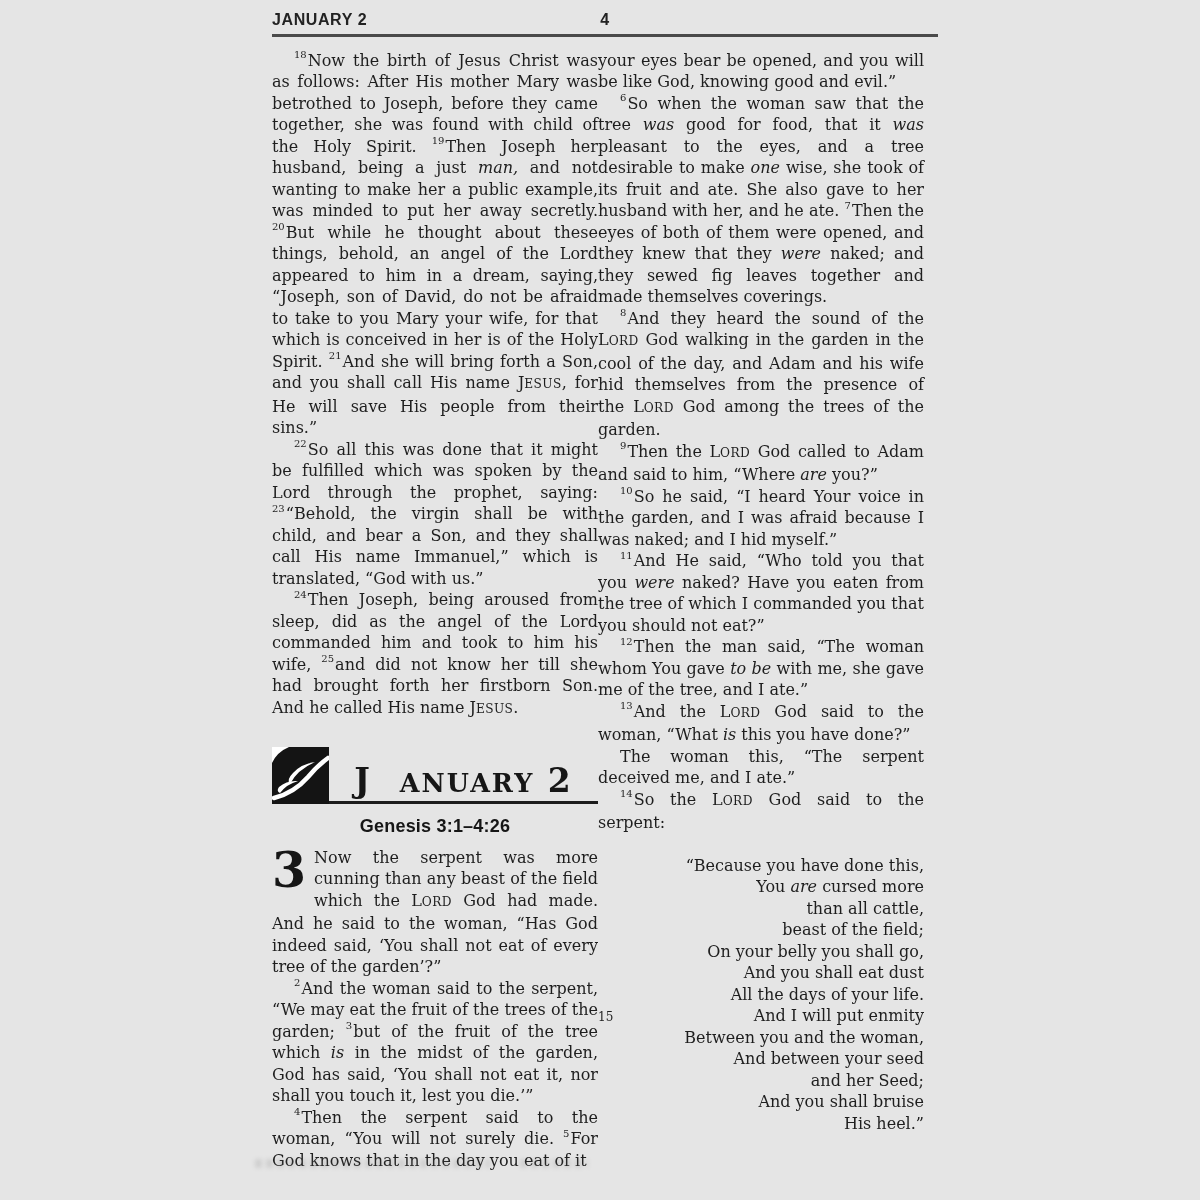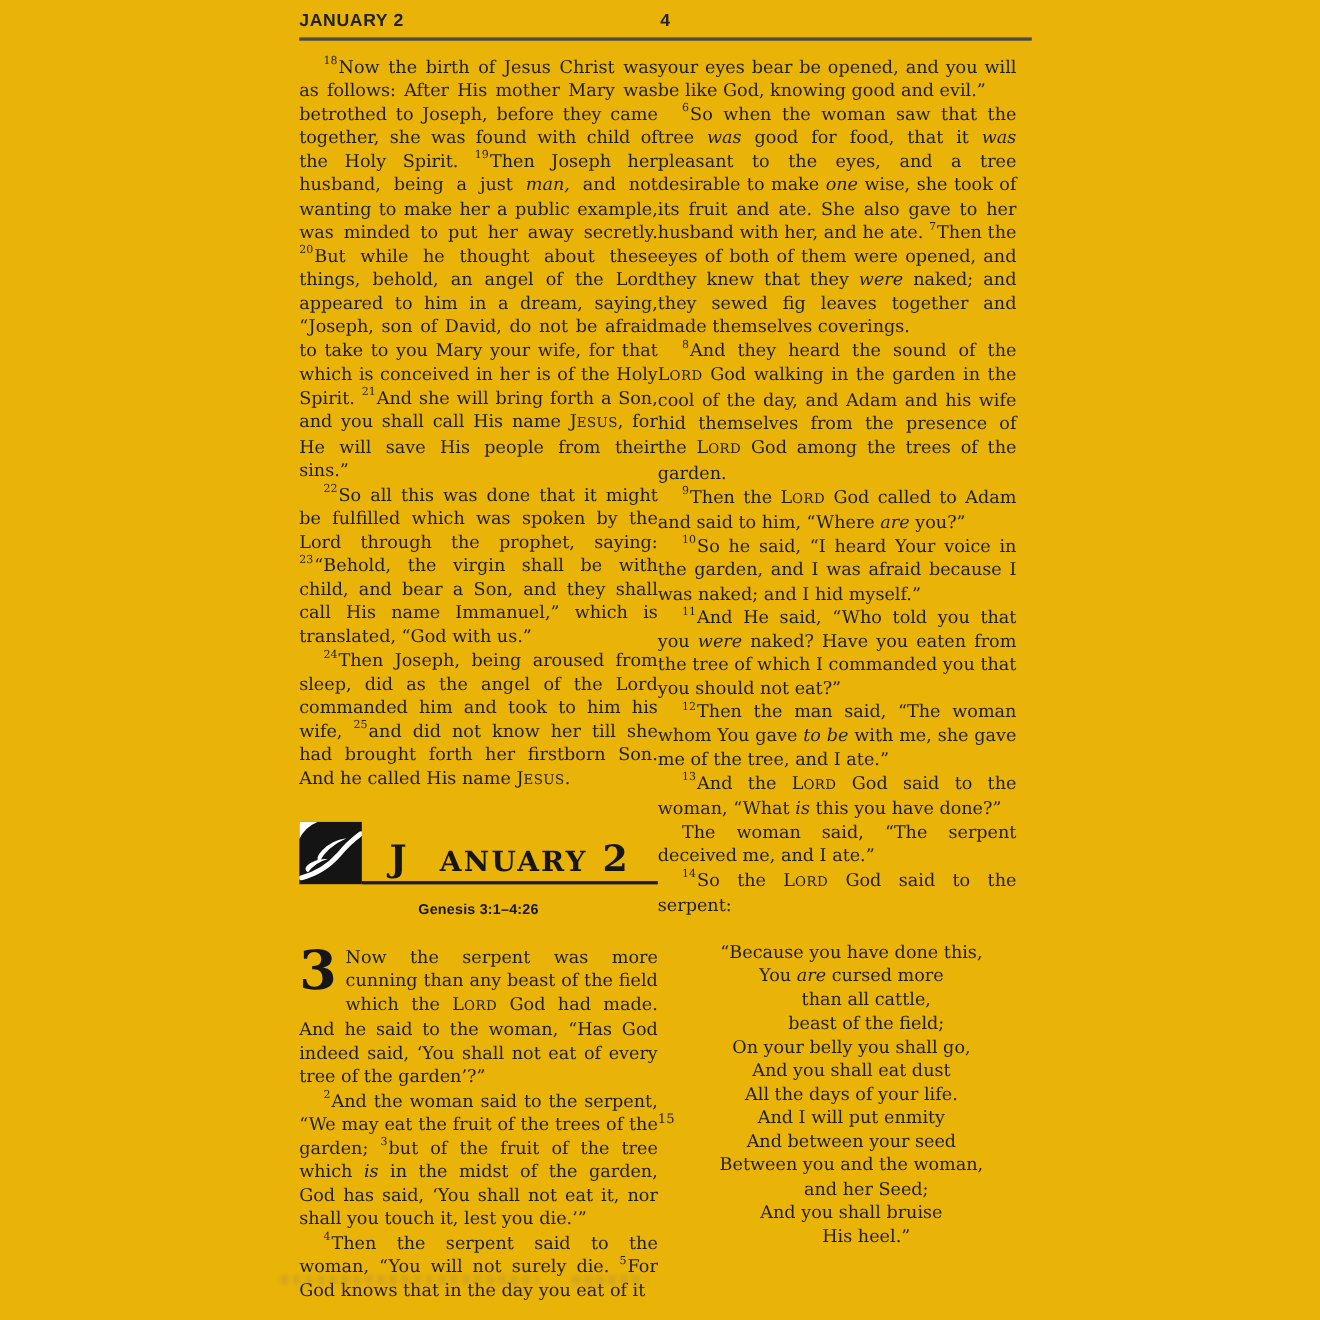--- a/index.html
+++ b/index.html
@@ -3,21 +3,21 @@
 <meta charset="utf-8">
 <style>
   html,body { margin:0; padding:0; }
   body {
     width:1200px; height:1200px;
     background:#ffffff;
     font-family:"DejaVu Serif", serif;
     color:#1e1e1e;
     -webkit-font-smoothing:antialiased;
   }
-  .page { position:relative; width:1200px; height:1200px; overflow:hidden; background:#eab308; }
+  .page { position:relative; width:1200px; height:1200px; overflow:hidden; background:#e5e5e5; }
   .content { position:absolute; left:272px; top:9px; width:666px; }
 
   
   .running-head { position:relative; height:24px;
     font-family:"Liberation Sans", sans-serif; font-weight:bold;
     font-size:16px; letter-spacing:.6px; color:#222;
   }
   .running-title { position:absolute; left:0; top:2px; }
   .page-number { position:absolute; left:0; right:0; top:2px; text-align:center; }
   .head-rule { height:2.5px; background:#4a4a4a; margin-top:1px; }
@@ -36,30 +36,30 @@
   .section-block { margin-top:27px; }
   .section-head { position:relative; height:57px; }
   .ornament { position:absolute; left:0; bottom:0; width:57px; height:57px; }
   .title-area { position:absolute; left:57px; right:0; bottom:0; height:57px;
     border-bottom:3px solid #1c1c1c; display:flex; align-items:flex-end;
     justify-content:center; padding-bottom:1px; }
   .section-title { font-size:33px; line-height:34px; letter-spacing:2px;
     font-weight:600; color:#161616; white-space:nowrap; text-indent:0; }
   .section-title .sc-rest-h { font-size:0.77em; letter-spacing:2px;margin-left:28px; }
   .section-ref { text-align:center; font-family:"Liberation Sans", sans-serif;
-    font-weight:bold; font-size:13px; letter-spacing:.2px;
-    margin-top:12px; margin-bottom:21px; color:#161616; text-indent:0; }
+    font-weight:bold; font-size:18px; letter-spacing:.2px;
+    margin-top:12px; margin-bottom:9px; color:#161616; text-indent:0; }
 
   
   .chapter-para { margin:0; text-indent:0; }
   .chapter-num { float:left; font-family:"DejaVu Serif", serif; font-weight:700;
     font-size:49px; line-height:41px; padding:3px 8px 0 0; color:#161616; }
 
   
-  .poetry { margin-top:21px; padding-left:26px; text-align:center; }
+  .poetry { margin-top:21px; padding-left:26px; text-align:right; }
   .pline { position:relative; margin:0; }
   .pline.ind { padding-left:27px; }
   .pverse { position:absolute; left:-26px; top:2px; font-size:12px; }
 
   
   .ghost-bar { position:absolute; height:9px;
     background:repeating-linear-gradient(90deg, rgba(110,110,110,.6) 0 7px, rgba(110,110,110,0) 7px 11px);
     filter:blur(2px); opacity:.30; }
   .ghost-1 { left:255px; top:1159px; width:235px; }
   .ghost-2 { left:520px; top:1159px; width:68px; }
@@ -116,34 +116,34 @@
       <div class="col">
         <div>
             <p class="para noindent">your eyes bear be opened, and you will be like God, knowing good and evil.”</p>
             <p class="para"><sup class="vn">6</sup>So when the woman saw that the tree <em>was</em> good for food, that it <em>was</em> pleasant to the eyes, and a tree desirable to make <em>one</em> wise, she took of its fruit and ate. She also gave to her husband with her, and he ate. <sup class="vn">7</sup>Then the eyes of both of them were opened, and they knew that they <em>were</em> naked; and they sewed fig leaves together and made themselves coverings.</p>
             <p class="para"><sup class="vn">8</sup>And they heard the sound of the <span class="sc">L<span class="sc-rest">ORD</span></span> God walking in the garden in the cool of the day, and Adam and his wife hid themselves from the presence of the <span class="sc">L<span class="sc-rest">ORD</span></span> God among the trees of the garden.</p>
             <p class="para"><sup class="vn">9</sup>Then the <span class="sc">L<span class="sc-rest">ORD</span></span> God called to Adam and said to him, “Where <em>are</em> you?”</p>
             <p class="para"><sup class="vn">10</sup>So he said, “I heard Your voice in the garden, and I was afraid because I was naked; and I hid myself.”</p>
             <p class="para"><sup class="vn">11</sup>And He said, “Who told you that you <em>were</em> naked? Have you eaten from the tree of which I commanded you that you should not eat?”</p>
             <p class="para"><sup class="vn">12</sup>Then the man said, “The woman whom You gave <em>to be</em> with me, she gave me of the tree, and I ate.”</p>
             <p class="para"><sup class="vn">13</sup>And the <span class="sc">L<span class="sc-rest">ORD</span></span> God said to the woman, “What <em>is</em> this you have done?”</p>
-            <p class="para">The woman said, “The serpent deceived me, and I ate.”</p>
+            <p class="para">The woman this, “The serpent deceived me, and I ate.”</p>
             <p class="para"><sup class="vn">14</sup>So the <span class="sc">L<span class="sc-rest">ORD</span></span> God said to the serpent:</p>
           </div>
         <div class="poetry">
             <div class="pline">“Because you have done this,</div>
             <div class="pline">You <em>are</em> cursed more</div>
             <div class="pline ind">than all cattle,</div>
             <div class="pline ind">beast of the field;</div>
             <div class="pline">On your belly you shall go,</div>
             <div class="pline">And you shall eat dust</div>
             <div class="pline">All the days of your life.</div>
             <div class="pline"><span class="pverse">15</span>And I will put enmity</div>
+            <div class="pline">Between you and the woman,</div>
             <div class="pline">And between your seed</div>
-            <div class="pline">Between you and the woman,</div>
             <div class="pline ind">and her Seed;</div>
             <div class="pline">And you shall bruise</div>
             <div class="pline ind">His heel.”</div>
           </div>
       </div>
 
     </div>
   </div>
 
   <div class="ghost-bar ghost-1"></div>

